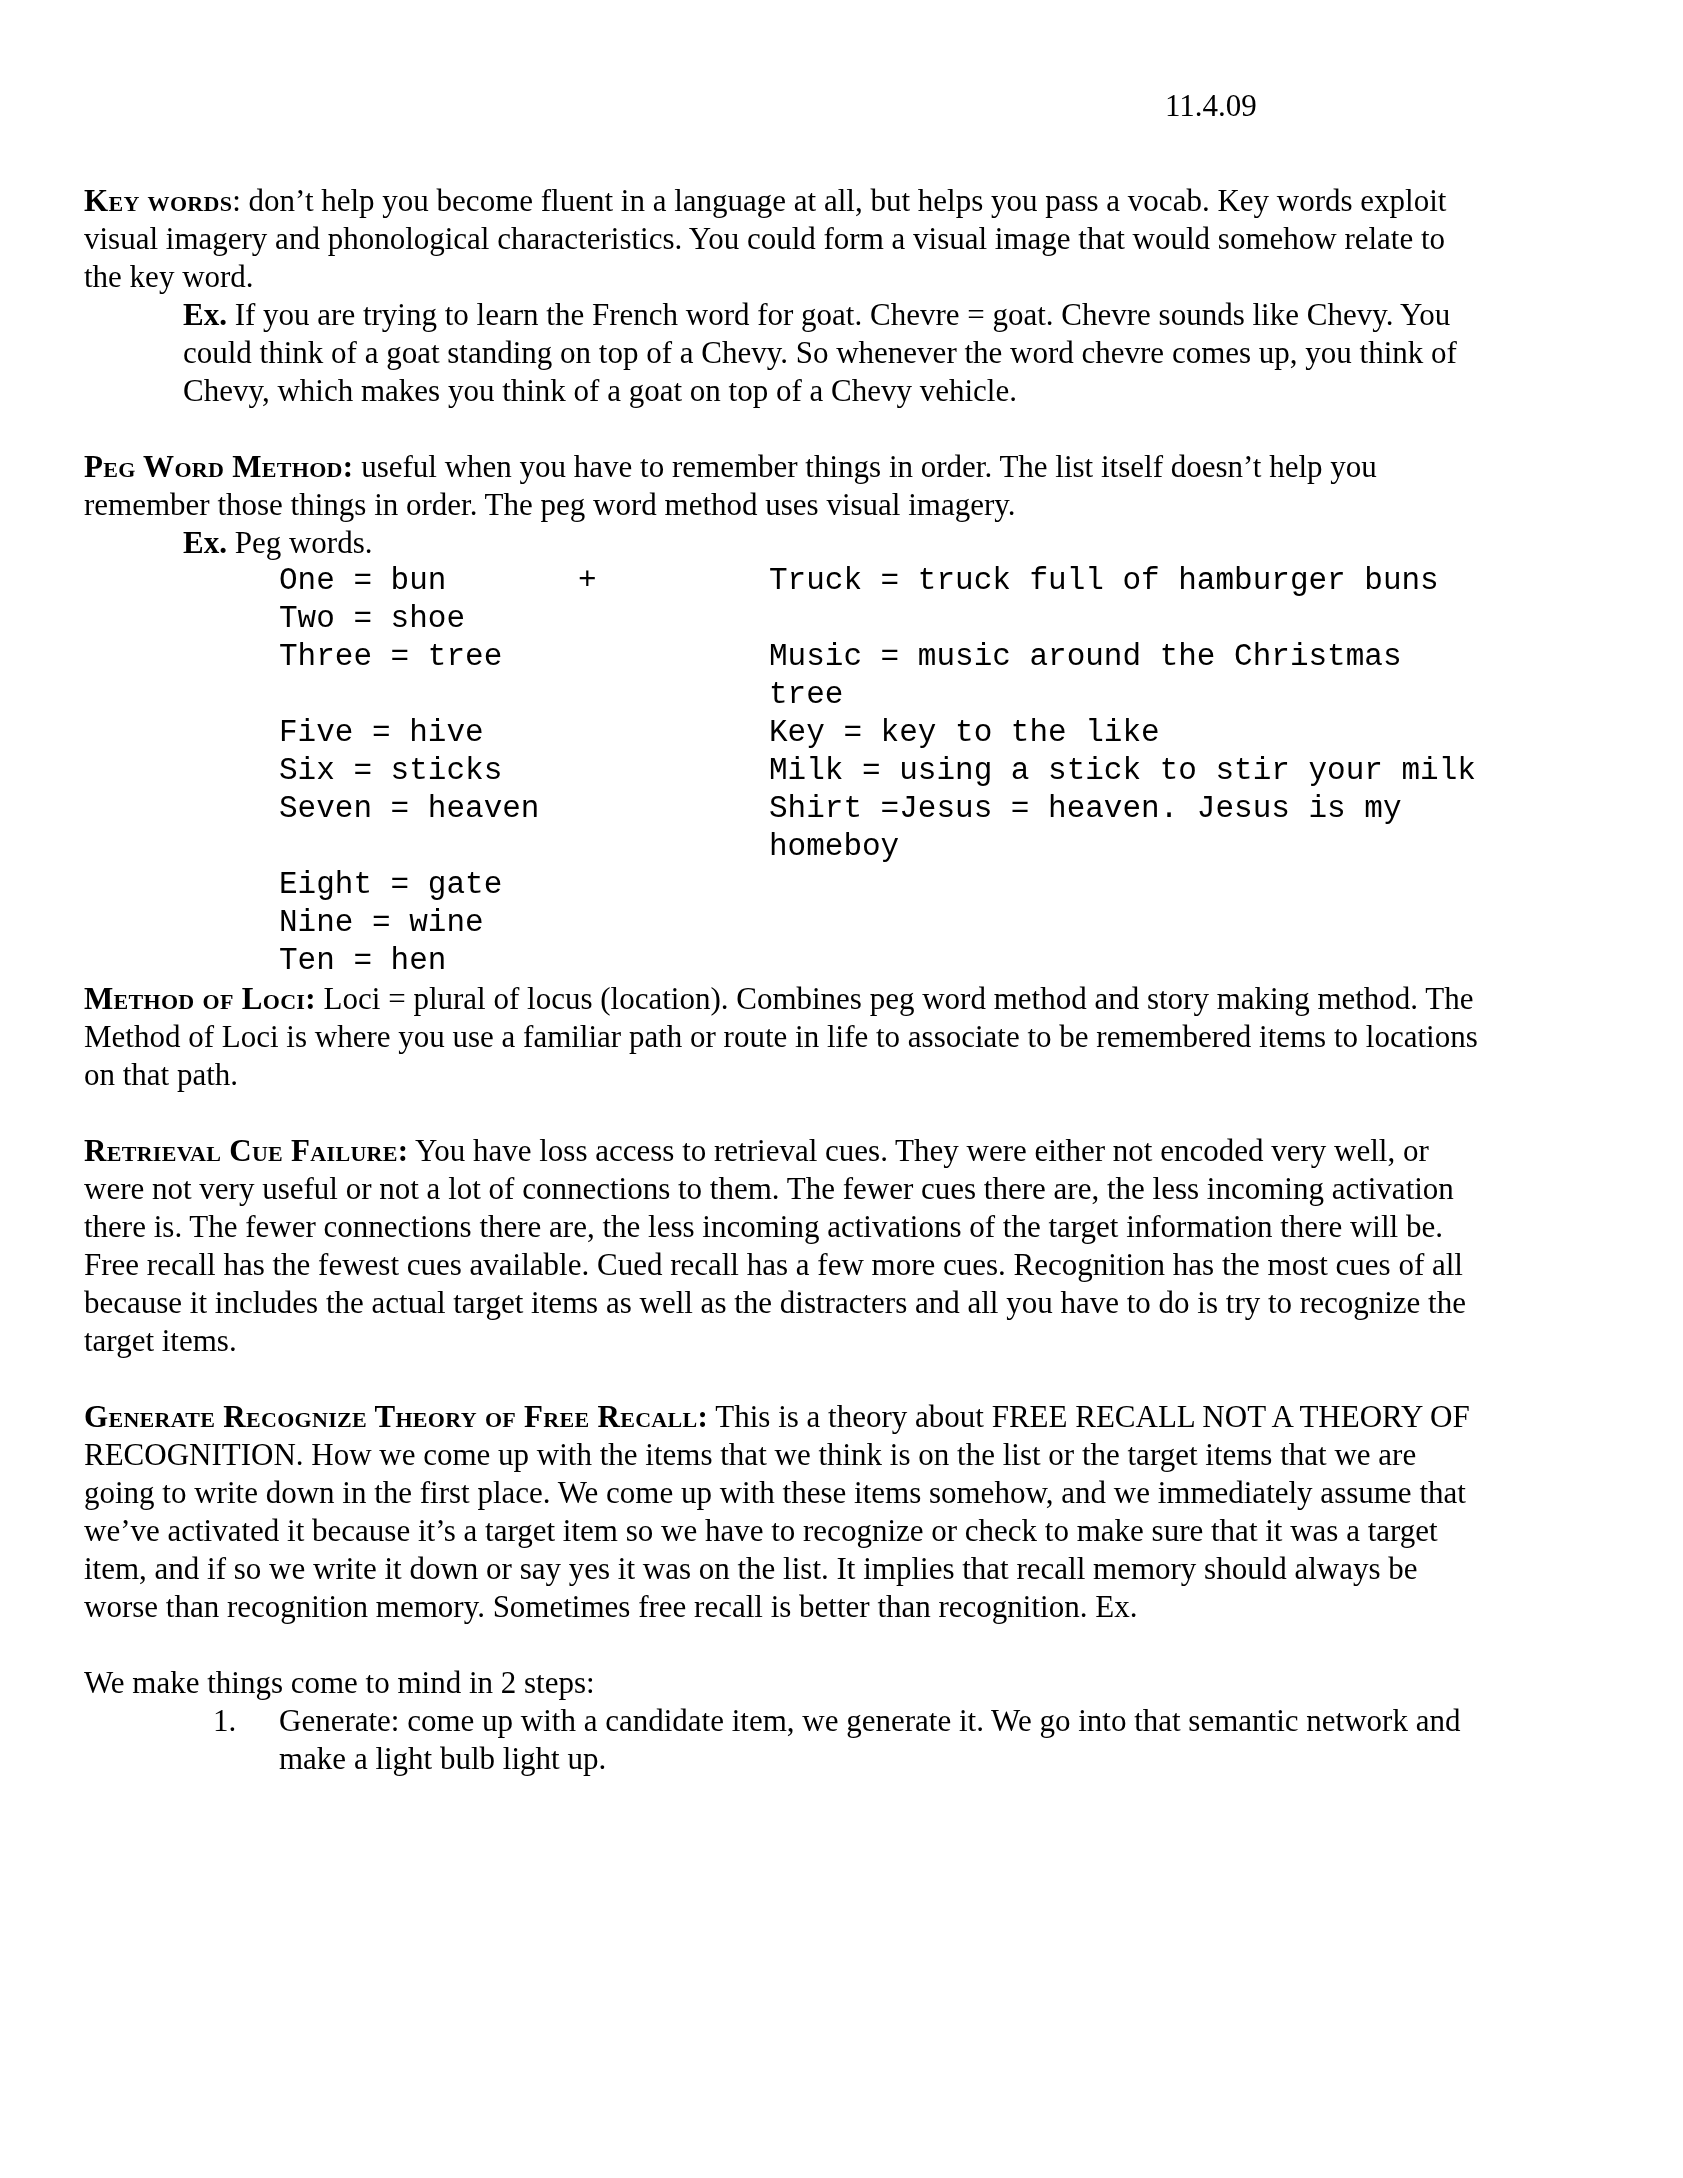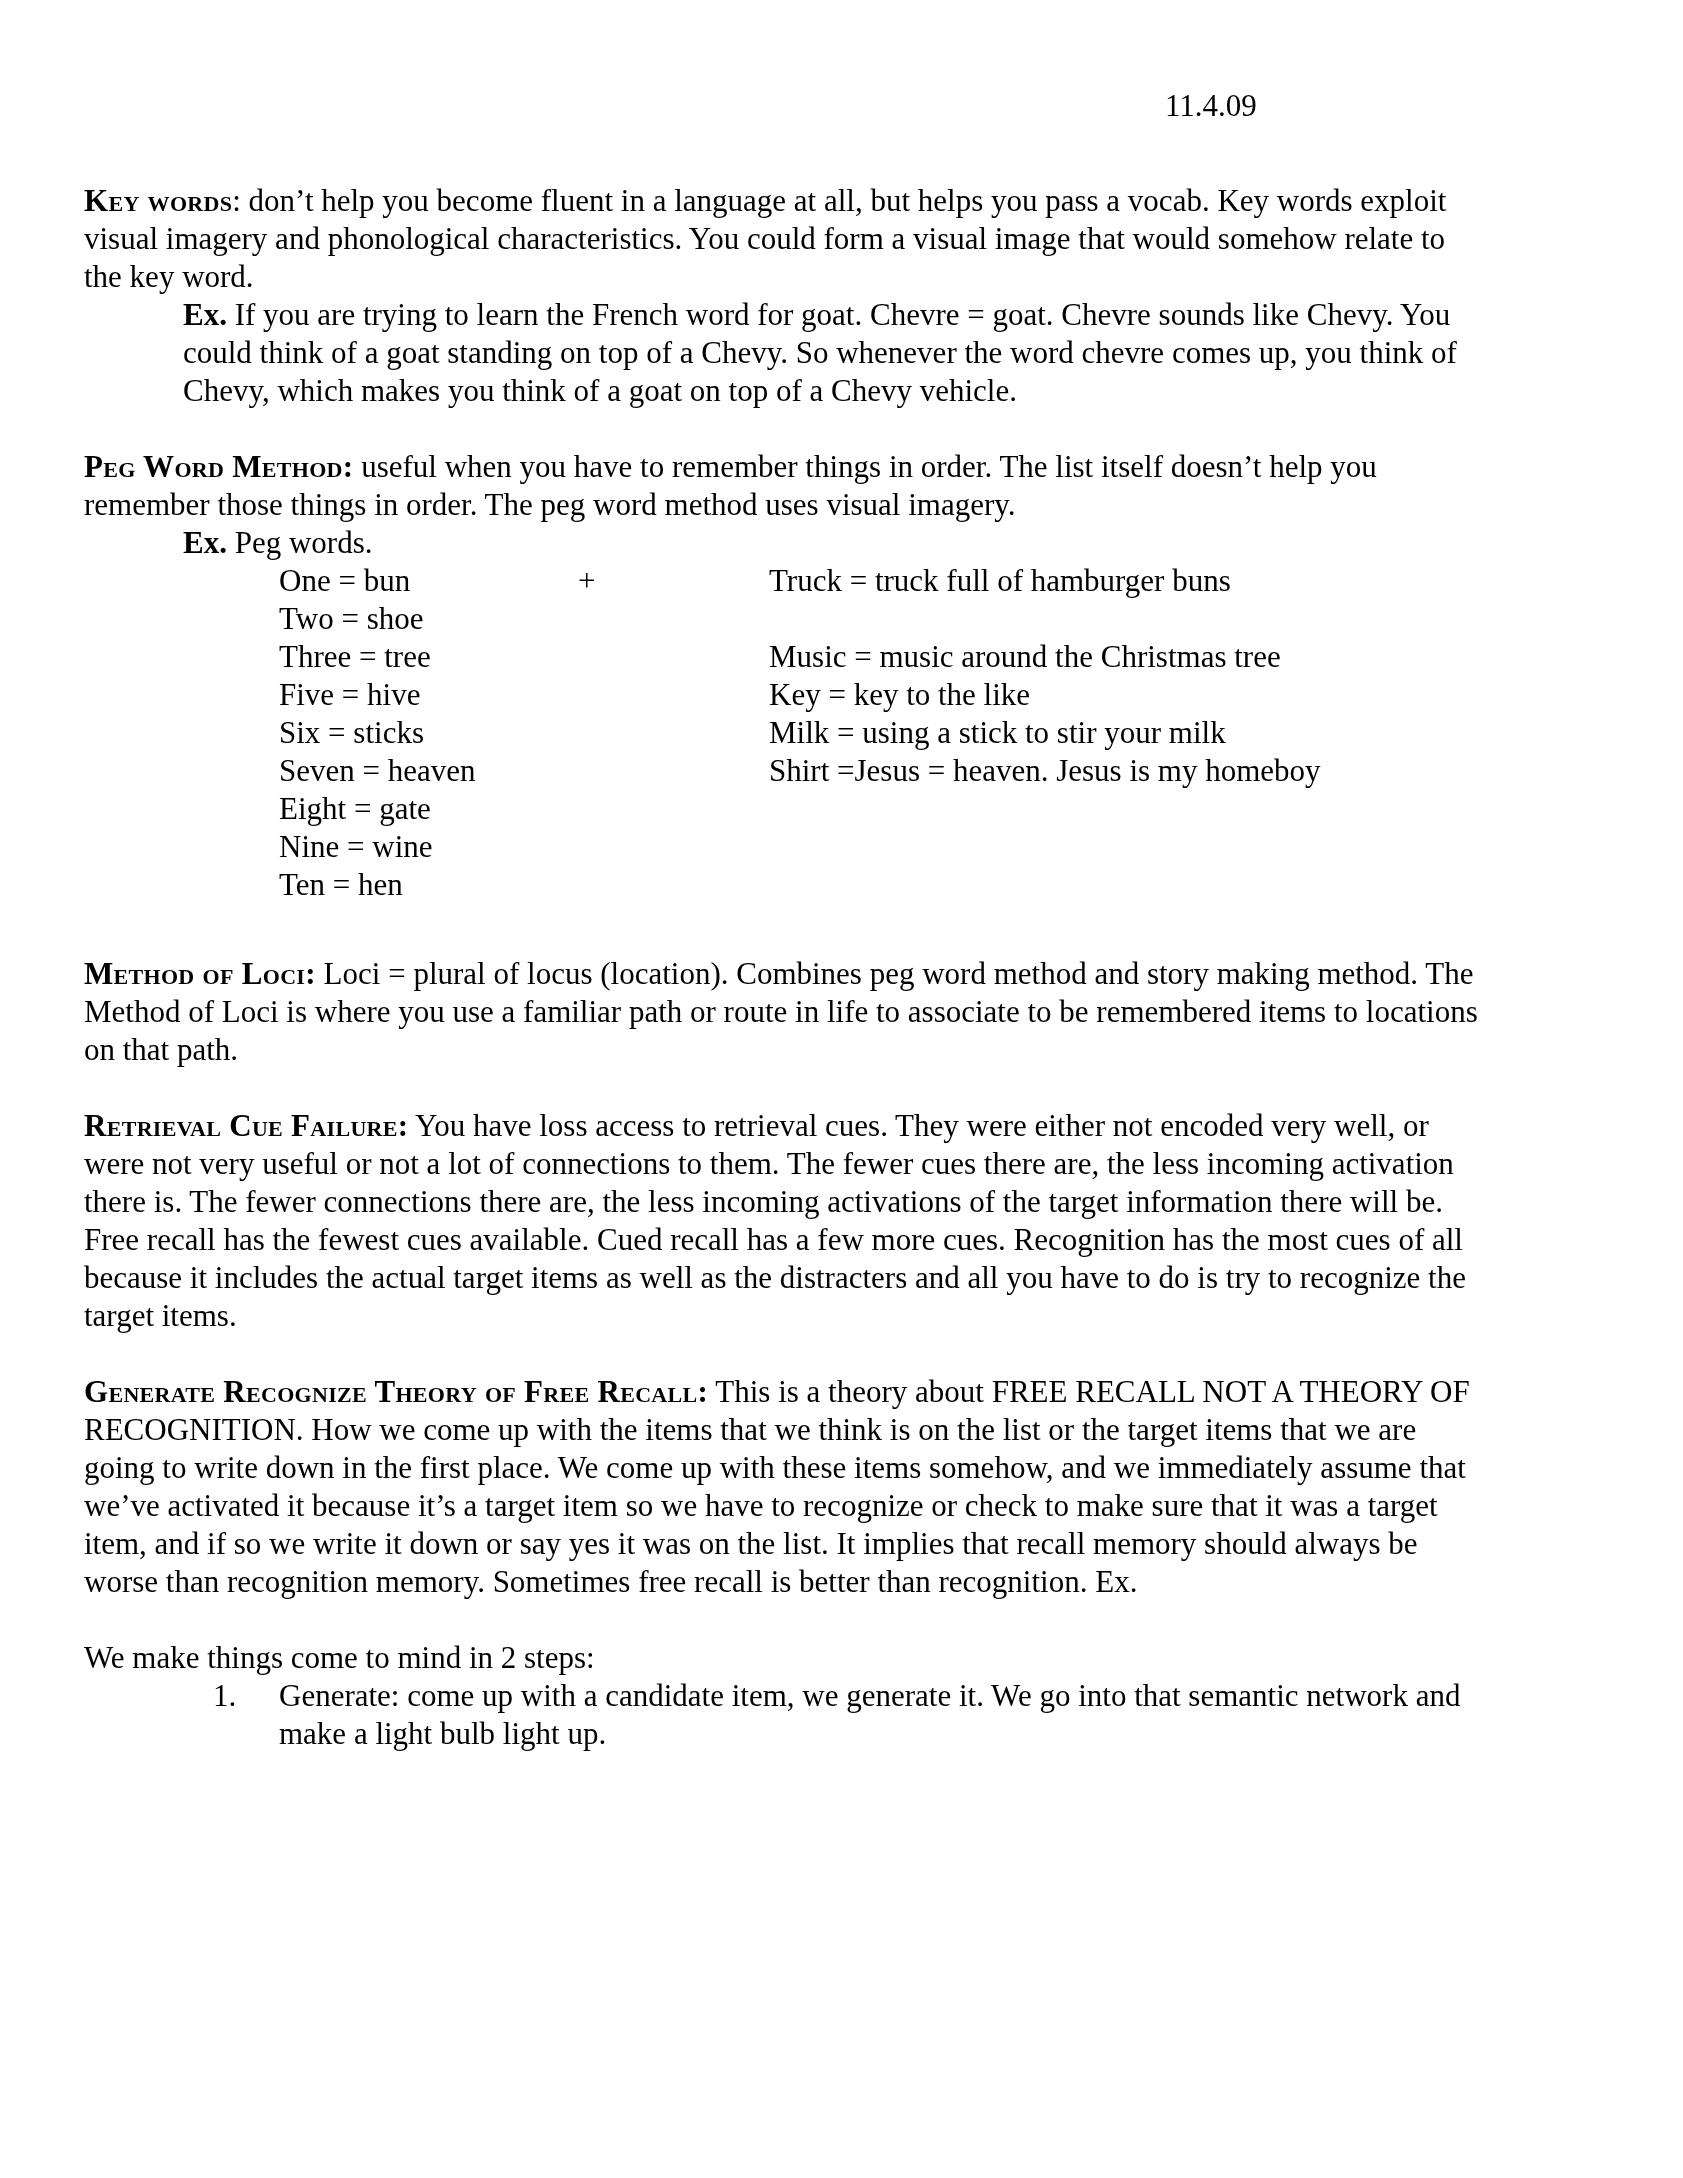--- a/index.html
+++ b/index.html
@@ -25,23 +25,23 @@
   }
   .sc {
     font-weight: bold;
     font-variant: small-caps;
     letter-spacing: 0.3px;
   }
   .b { font-weight: bold; }
   .para { margin: 0; }
   .indent1 { margin-left: 99px; }
   .gap { margin-top: 38px; }
-  .gap-lg { margin-top: 51px; }
+  .gap-lg { }
   .peg-list { margin-left: 195px; }
-  .peg-row { display: flex; }
+  .peg-row { display: flex; font-family: Liberation Mono, monospace; }
   .peg-left { width: 299px; }
   .peg-mid { width: 191px; }
   .peg-right { flex: 1; }
   .step-row { display: flex; margin-left: 129px; }
   .step-num { width: 66px; }
   .step-text { flex: 1; }
 </style>
 </head>
 <body>
 

